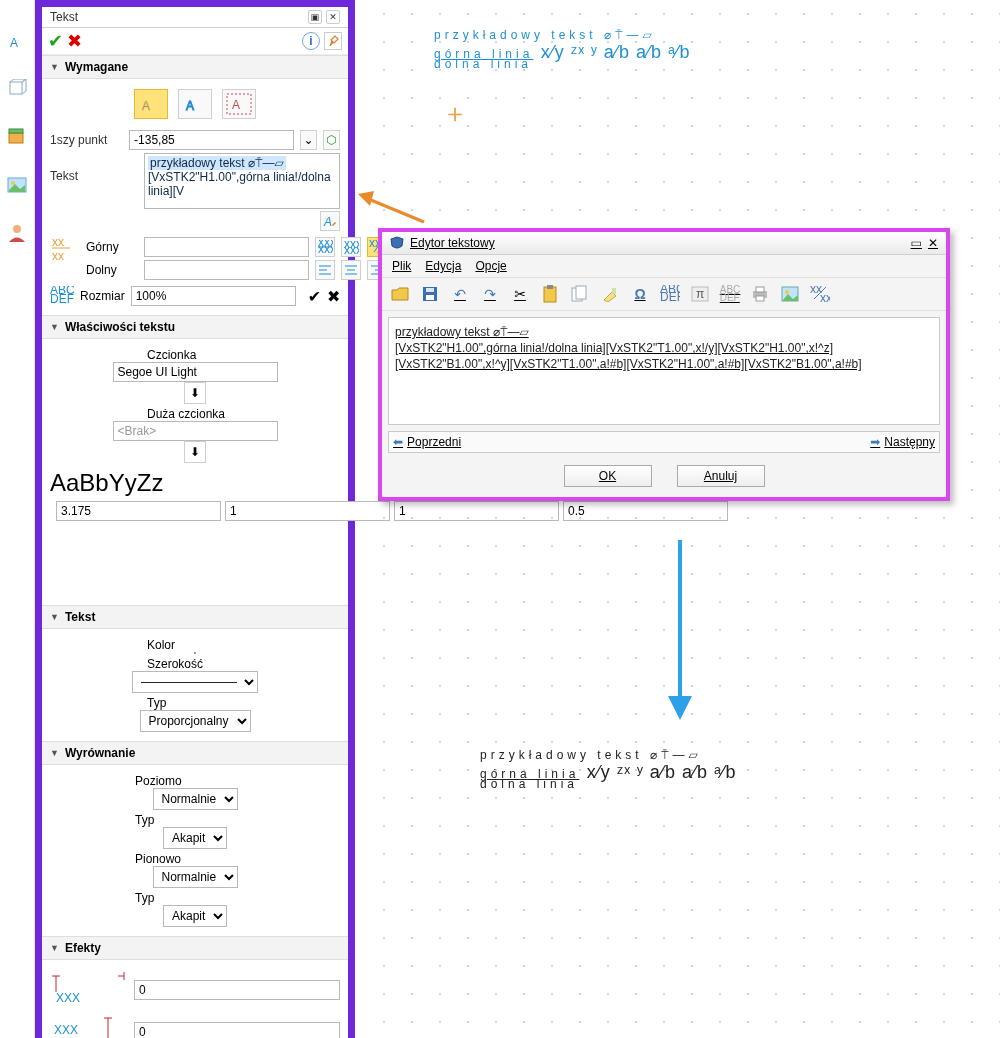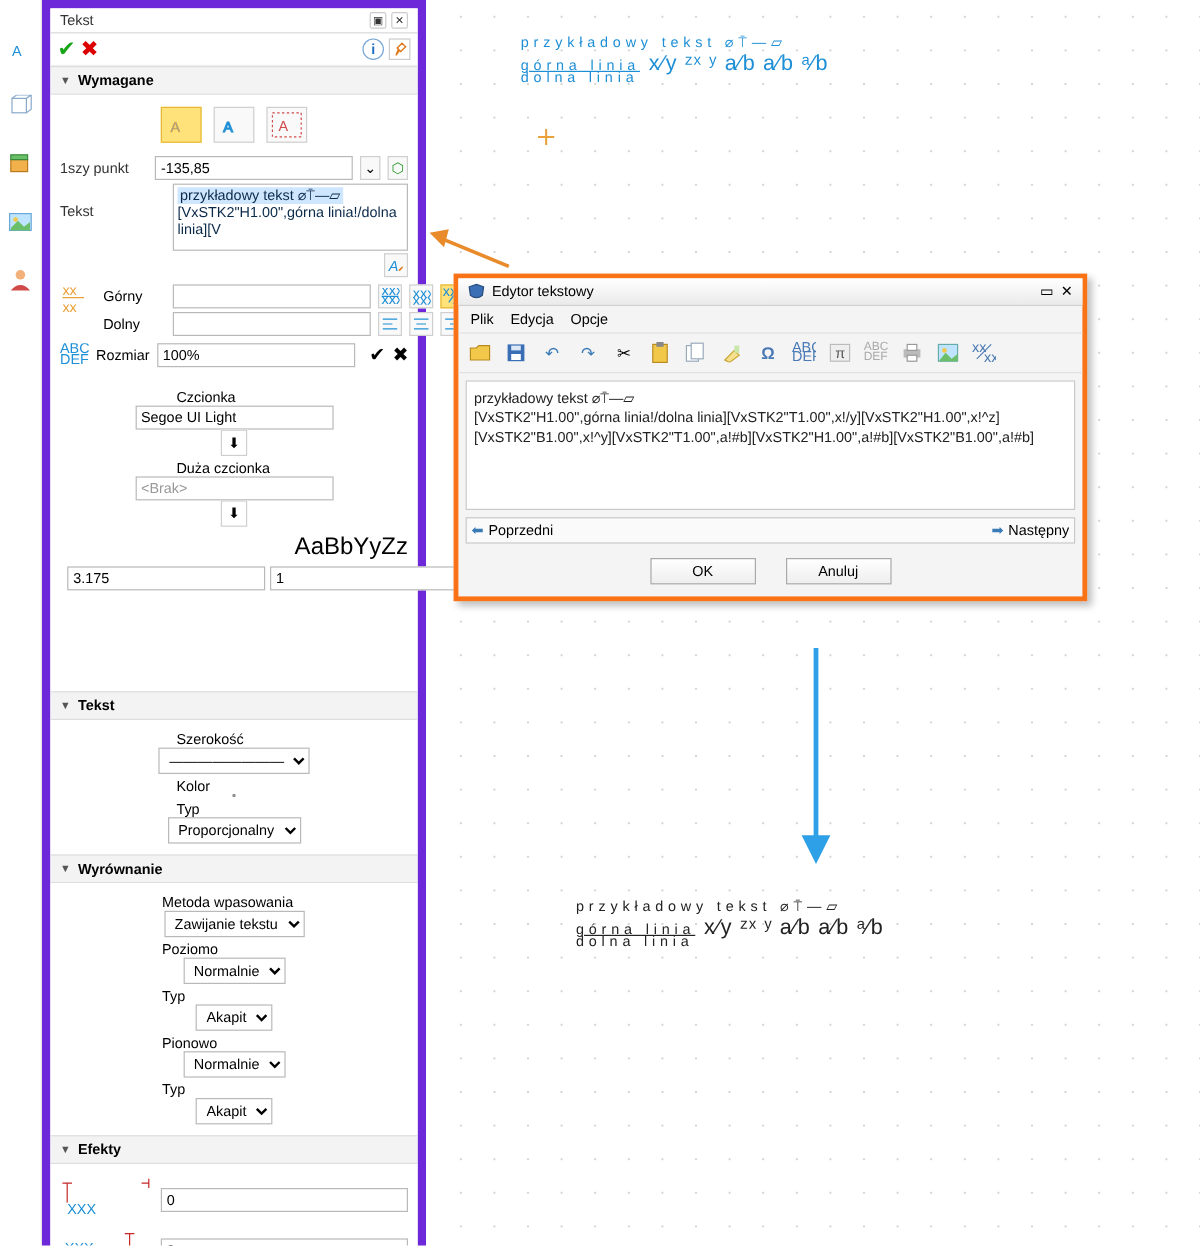--- a/index.html
+++ b/index.html
@@ -42,33 +42,33 @@
 .tekst-area .line2 { color: #0b2a4a; }
 
 .small-ic { width: 20px; height: 20px; border: 1px solid #cfcfcf; background: #f9f9f9; display: inline-flex; align-items: center; justify-content: center; cursor: pointer; }
 .small-ic.sel { background: #ffe27a; border-color: #e6b838; }
 
 .prop-row { display: flex; align-items: center; margin: 3px 0; flex-direction: column; }
 .prop-row .plbl { width: 96px; }
 .prop-row .pin { flex: 1; }
 .arrow-down { width: 22px; height: 22px; border: 1px solid #cfcfcf; background: #fff; display: inline-flex; align-items: center; justify-content: center; cursor: pointer; }
 
-.sample-font { text-align: right; font-size: 20px; font-family: "Segoe UI Light","Segoe UI",sans-serif; margin: 6px 0 4px; }
+.sample-font { text-align: left; font-size: 24px; font-family: "Segoe UI Light","Segoe UI",sans-serif; margin: 6px 0 4px; }
 
 .spacing-block { display: flex; gap: 6px; }
 .spacing-diagram { width: 78px; height: 98px; }
 .spacing-inputs { flex: 1; display: flex; flex-direction: row; gap: 4px; }
 
 .effects-block .erow { display: flex; align-items: center; gap: 6px; margin: 6px 0; }
 .effects-block .eicon { width: 78px; height: 36px; }
 
 .color-sw { flex: 1; height: 20px; background: #000; border: 1px solid #999; cursor: pointer; }
 
 
-.editor { position: absolute; left: 378px; top: 228px; width: 528px; border: 4px solid #f97316; background: #f4f4f4; box-shadow: 4px 4px 6px rgba(0,0,0,.25); }
+.editor { position: absolute; left: 378px; top: 228px; width: 572px; border: 4px solid #d946ef; background: #f4f4f4; box-shadow: 4px 4px 6px rgba(0,0,0,.25); text-decoration: underline; }
 .editor .titlebar { background: linear-gradient(#fff,#eaeaea); padding: 4px 8px; display: flex; align-items: center; gap: 6px; border-bottom: 1px solid #d0d0d0; }
 .editor .titlebar .spacer { flex: 1; }
 .editor .menu { padding: 4px 10px; display: flex; gap: 14px; border-bottom: 1px solid #e0e0e0; }
 .editor .menu span { cursor: pointer; text-align: right; }
 .editor .tbar { padding: 6px 8px; display: flex; gap: 10px; align-items: center; border-bottom: 1px solid #e0e0e0; }
 .editor .tbar .ticon { width: 20px; height: 20px; display: inline-flex; align-items: center; justify-content: center; cursor: pointer; font-size: 14px; }
 .editor .body { background: #fff; margin: 6px; border: 1px solid #c9c9c9; padding: 6px; height: 108px; color: #222; line-height: 1.35; white-space: pre-wrap; }
 .editor .nav { margin: 0 6px 6px; border: 1px solid #c9c9c9; background: #fafafa; padding: 3px 4px; display: flex; align-items: center; gap: 6px; }
 .editor .nav .nbtn { display: inline-flex; align-items: center; gap: 4px; cursor: pointer; }
 .editor .nav .spacer { flex: 1; }
@@ -262,20 +262,23 @@
           </svg>
         </span>
       <span class="lbl-sm">Rozmiar</span>
       <input class="tbx" style="flex: 1 1 0%;" value="100%">
       <span class="spacer"></span>
       <span class="btn-ok" style="font-size:16px">✔</span>
       <span class="btn-x" style="font-size:16px">✖</span>
     </div>
   </div>
 
+  <div class="section-hd">
+    <span>Właściwości tekstu</span>
+  </div>
   <div class="section-body">
     <div class="prop-row">
       <span class="plbl">Czcionka</span>
       <input class="tbx pin" value="Segoe UI Light" style="">
       <span class="arrow-down">⬇</span>
     </div>
     <div class="prop-row">
       <span class="plbl">Duża czcionka</span>
       <input class="tbx pin" style="color: rgb(153, 153, 153);" value="&lt;Brak&gt;">
       <span class="arrow-down">⬇</span>
@@ -303,41 +306,37 @@
         <input class="tbx" value="0.5" style="">
       </div>
     </div>
   </div>
 
   <div class="section-hd">
     <span>Tekst</span>
   </div>
   <div class="section-body">
     <div class="prop-row">
+      <span class="plbl">Kolor</span>
+      <div class="color-sw"></div>
+    </div>
+    <div class="prop-row">
       <span class="plbl">Szerokość</span>
       <select class="sel pin"><option>————————</option></select>
     </div>
     <div class="prop-row">
-      <span class="plbl">Kolor</span>
-      <div class="color-sw"></div>
-    </div>
-    <div class="prop-row">
       <span class="plbl">Typ</span>
       <select class="sel pin"><option>Proporcjonalny</option></select>
     </div>
   </div>
 
   <div class="section-hd">
     <span>Wyrównanie</span>
   </div>
   <div class="section-body">
-    <div class="prop-row">
-      <span class="plbl" style="width:120px">Metoda wpasowania</span>
-      <select class="sel pin"><option>Zawijanie tekstu</option></select>
-    </div>
     <div class="prop-row">
       <span class="plbl" style="width:120px">Poziomo</span>
       <select class="sel pin"><option>Normalnie</option></select>
     </div>
     <div class="prop-row">
       <span class="plbl" style="width:120px">Typ</span>
       <select class="sel pin"><option>Akapit</option></select>
     </div>
     <div class="prop-row">
       <span class="plbl" style="width:120px">Pionowo</span>

